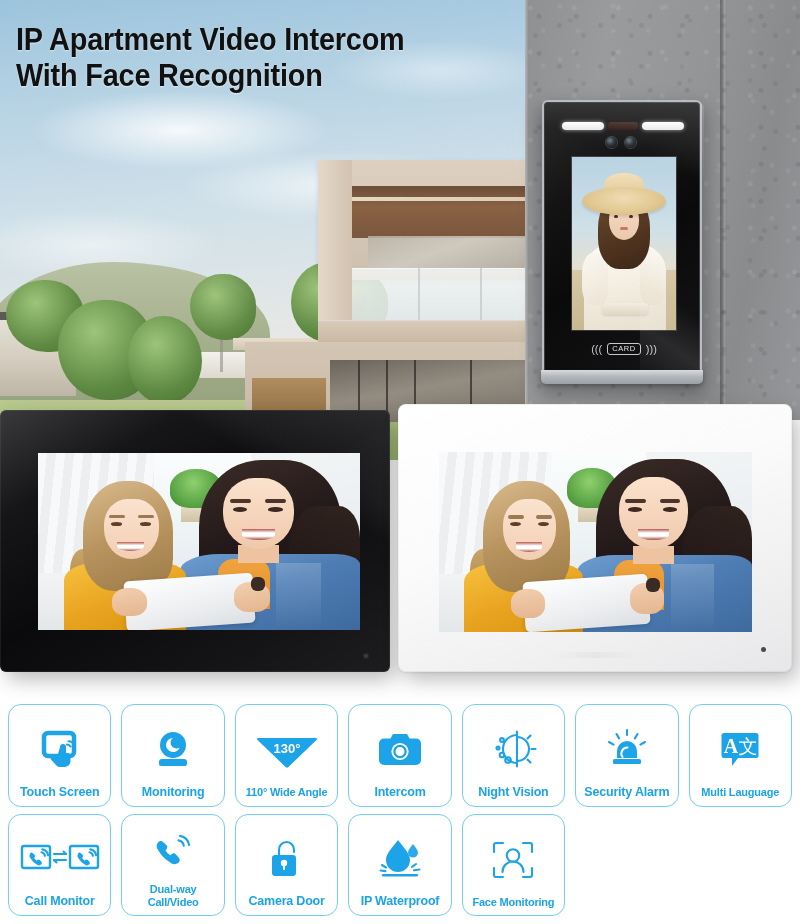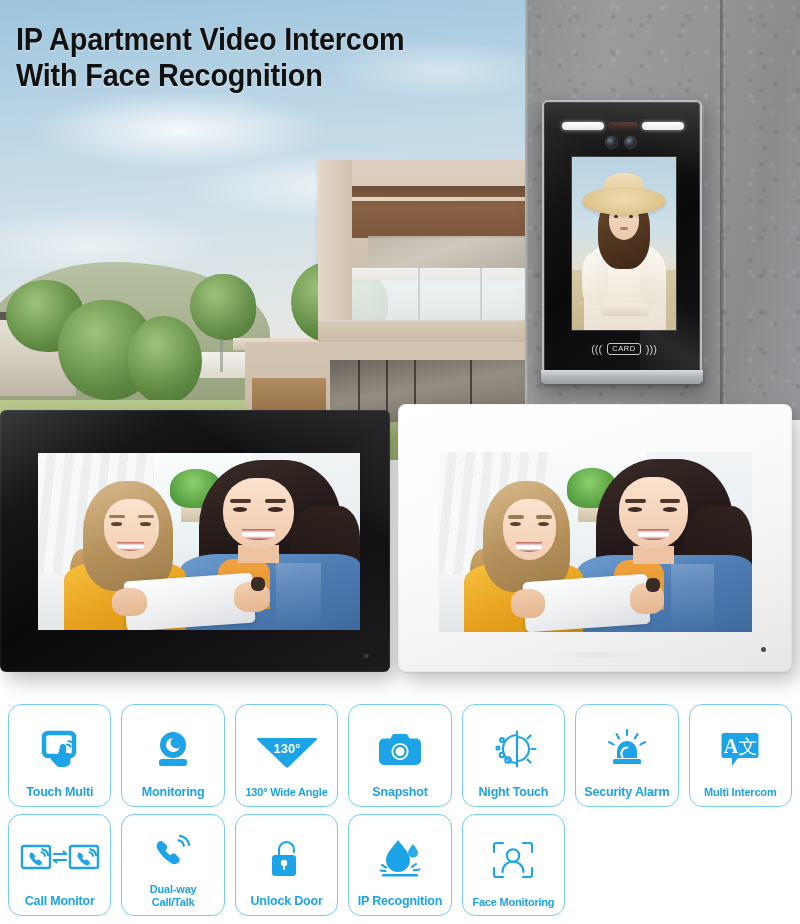--- a/index.html
+++ b/index.html
@@ -642,73 +642,73 @@
 
     <div class="card">
       <div class="card-icon">
         <svg width="44" height="42" viewBox="0 0 44 42">
           <rect x="6" y="5" width="30" height="23" rx="4" fill="none" stroke="#1CA3E8" stroke-width="4.5"></rect>
           <path class="sf" d="M22 19 a3 3 0 0 1 6 0 v6 h1.5 a3 3 0 0 1 3 3 v5 a6 6 0 0 1-6 6 h-4.5 a5 5 0 0 1-3.6-1.6 l-5.2-5.6 a2.8 2.8 0 0 1 4-3.8 l1.8 1.7 z"></path>
           <path class="st" d="M29 16.5 a4.5 4.5 0 0 1 3.6 2" stroke-width="1.8"></path>
           <path class="st" d="M30.5 13.2 a8 8 0 0 1 6.4 3.8" stroke-width="1.8"></path>
         </svg>
       </div>
-      <div class="card-label">Touch Multi</div>
+      <div class="card-label">Touch Screen</div>
     </div>
 
     <div class="card">
       <div class="card-icon">
         <svg width="44" height="42" viewBox="0 0 44 42">
           <circle class="sf" cx="22" cy="17" r="13"></circle>
           <path class="sf" d="M11 31 h22 a3 3 0 0 1 3 3 v2 a2 2 0 0 1-2 2 H10 a2 2 0 0 1-2-2 v-2 a3 3 0 0 1 3-3 z"></path>
           <path d="M22 10 a7 7 0 1 0 6.6 9.4 a5 5 0 1 1-6.6-9.4 z" fill="#fff"></path>
         </svg>
       </div>
       <div class="card-label">Monitoring</div>
     </div>
 
     <div class="card">
       <div class="card-icon">
         <svg width="66" height="40" viewBox="0 0 66 40">
           <path class="sf" d="M4 8 h58 a1 1 0 0 1 .7 1.7 L34.4 37 a2 2 0 0 1-2.8 0 L3.3 9.7 A1 1 0 0 1 4 8 z"></path>
           <text x="33" y="23" text-anchor="middle" font-family="Liberation Sans, sans-serif" font-size="13" font-weight="bold" fill="#ffffff">130°</text>
         </svg>
       </div>
-      <div class="card-label tiny">130°  Wide Angle</div>
+      <div class="card-label tiny">110°  Wide Angle</div>
     </div>
 
     <div class="card">
       <div class="card-icon">
         <svg width="48" height="40" viewBox="0 0 48 40">
           <path class="sf" d="M17 5 h14 l2.5 4.5 H40 a5 5 0 0 1 5 5 V31 a5 5 0 0 1-5 5 H8 a5 5 0 0 1-5-5 V14.5 a5 5 0 0 1 5-5 h6.5 z"></path>
           <circle cx="24" cy="22.5" r="8.6" fill="#ffffff"></circle>
           <circle cx="24" cy="22.5" r="5.6" fill="none" stroke="#1CA3E8" stroke-width="2.3"></circle>
         </svg>
       </div>
-      <div class="card-label">Snapshot</div>
+      <div class="card-label">Intercom</div>
     </div>
 
     <div class="card">
       <div class="card-icon">
         <svg width="48" height="42" viewBox="0 0 48 42">
           <path class="st" d="M28 7 a14 14 0 0 0 0 28" stroke-width="2.3"></path>
           <path class="st" d="M28 3.5 v35" stroke-width="2.3"></path>
           <path class="st" d="M28 9 a12 12 0 0 1 0 24" stroke-width="2.3"></path>
           <g class="st" stroke-width="2">
             <path d="M38.5 10.5 l3 -3"></path>
             <path d="M42.5 21 h4"></path>
             <path d="M38.5 31.5 l3 3"></path>
           </g>
           <circle class="st" cx="13" cy="12" r="1.9" stroke-width="1.7"></circle>
           <circle class="st" cx="9" cy="20" r="1.5" stroke-width="1.7"></circle>
           <circle class="st" cx="13" cy="27" r="2.3" stroke-width="1.7"></circle>
           <circle class="st" cx="19" cy="32" r="2.8" stroke-width="1.7"></circle>
         </svg>
       </div>
-      <div class="card-label">Night Touch</div>
+      <div class="card-label">Night Vision</div>
     </div>
 
 
     <div class="card">
       <div class="card-icon">
         <svg width="48" height="42" viewBox="0 0 48 42">
           <g class="st" stroke-width="2.2">
             <path d="M24 2 v5"></path>
             <path d="M13.5 6 l2.6 4.4"></path>
             <path d="M34.5 6 l-2.6 4.4"></path>
@@ -724,21 +724,21 @@
     </div>
 
     <div class="card">
       <div class="card-icon">
         <svg width="48" height="42" viewBox="0 0 48 42">
           <path class="sf" d="M8 4 h32 a2.5 2.5 0 0 1 2.5 2.5 v20 a2.5 2.5 0 0 1-2.5 2.5 H22 l-6 8 v-8 H8 a2.5 2.5 0 0 1-2.5-2.5 v-20 A2.5 2.5 0 0 1 8 4 z"></path>
           <text x="15" y="24" text-anchor="middle" font-family="Liberation Serif, serif" font-size="20" font-weight="bold" fill="#ffffff">A</text>
           <text x="32" y="24" text-anchor="middle" font-family="DejaVu Sans, sans-serif" font-size="19" fill="#ffffff">文</text>
         </svg>
       </div>
-      <div class="card-label tiny">Multi Intercom</div>
+      <div class="card-label tiny">Multi Lauguage</div>
     </div>
 
     <div class="card">
       <div class="card-icon">
         <svg width="80" height="38" viewBox="0 0 80 38">
           <rect x="2" y="6" width="28" height="22" rx="2" fill="none" stroke="#1CA3E8" stroke-width="2.4"></rect>
           <path class="sf" d="M10 13.5 a1.9 1.9 0 0 1 2.8-.3 l1.8 1.6 a1.6 1.6 0 0 1 .2 2.1 l-.7 1 a7 7 0 0 0 2.6 2.6 l1-.7 a1.6 1.6 0 0 1 2.1.2 l1.6 1.8 a1.9 1.9 0 0 1-.3 2.8 a3.4 3.4 0 0 1-4 .1 a18 18 0 0 1-7-7 a3.4 3.4 0 0 1 .0-4 z"></path>
           <path class="st" d="M21.5 12.3 a4.3 4.3 0 0 1 3.4 3.4" stroke-width="1.5"></path>
           <path class="st" d="M22.3 9.4 a7.2 7.2 0 0 1 5.8 5.8" stroke-width="1.5"></path>
           <rect x="50" y="6" width="28" height="22" rx="2" fill="none" stroke="#1CA3E8" stroke-width="2.4"></rect>
@@ -758,50 +758,50 @@
 
     <div class="card">
       <div class="card-icon">
         <svg width="48" height="38" viewBox="0 0 48 38">
           <path class="sf" d="M9 8.5 a3.4 3.4 0 0 1 5-.6 l3.4 3 a2.9 2.9 0 0 1 .4 3.8 l-1.3 1.8 a13 13 0 0 0 4.8 4.8 l1.8-1.3 a2.9 2.9 0 0 1 3.8.4 l3 3.4 a3.4 3.4 0 0 1-.6 5 a6.2 6.2 0 0 1-7.3.2 a33 33 0 0 1-12.9-12.9 a6.2 6.2 0 0 1-.1-7.6 z"></path>
           <path class="st" d="M29.5 6.4 a6.6 6.6 0 0 1 5.3 5.3" stroke-width="2"></path>
           <path class="st" d="M31 1.9 a11.3 11.3 0 0 1 9.1 9.1" stroke-width="2"></path>
         </svg>
       </div>
       <div class="card-label tiny">Dual-way
-Call/Talk</div>
+Call/Video</div>
     </div>
 
     <div class="card">
       <div class="card-icon">
         <svg width="42" height="42" viewBox="0 0 42 42">
           <path class="st" d="M13 17 V11.5 a7.5 7.5 0 0 1 15 0 V14" stroke-width="4"></path>
           <rect class="sf" x="6" y="17" width="24" height="21" rx="3.2"></rect>
           <circle cx="18" cy="25" r="3.2" fill="#ffffff"></circle>
           <path d="M16.6 25 h2.8 l-.7 7 h-1.4 z" fill="#ffffff"></path>
         </svg>
       </div>
-      <div class="card-label">Unlock Door</div>
+      <div class="card-label">Camera Door</div>
     </div>
 
     <div class="card">
       <div class="card-icon">
         <svg width="48" height="42" viewBox="0 0 48 42">
           <path class="sf" d="M22 2 c 6 8 12 13.5 12 20 a12 12 0 0 1-24 0 c0-6.5 6-12 12-20 z"></path>
           <path class="sf" d="M37 6 c2.6 3.6 5 6 5 8.6 a5 5 0 0 1-10 0 C32 12 34.4 9.6 37 6 z" opacity=".92"></path>
           <g class="st" stroke-width="2">
             <path d="M6 27 l4 2.5"></path>
             <path d="M4.5 32.5 l5 .6"></path>
             <path d="M40 26 l-4 2.8"></path>
             <path d="M43.5 31.5 l-5.5 .8"></path>
           </g>
           <rect class="sf" x="6" y="36" width="36" height="2.6" rx="1.3"></rect>
         </svg>
       </div>
-      <div class="card-label">IP Recognition</div>
+      <div class="card-label">IP Waterproof</div>
     </div>
 
     <div class="card">
       <div class="card-icon">
         <svg width="46" height="42" viewBox="0 0 46 42">
           <g class="st" stroke-width="2.6">
             <path d="M4 13 V6 a2 2 0 0 1 2-2 h7"></path>
             <path d="M33 4 h7 a2 2 0 0 1 2 2 v7"></path>
             <path d="M42 29 v7 a2 2 0 0 1-2 2 h-7"></path>
             <path d="M13 38 H6 a2 2 0 0 1-2-2 v-7"></path>

